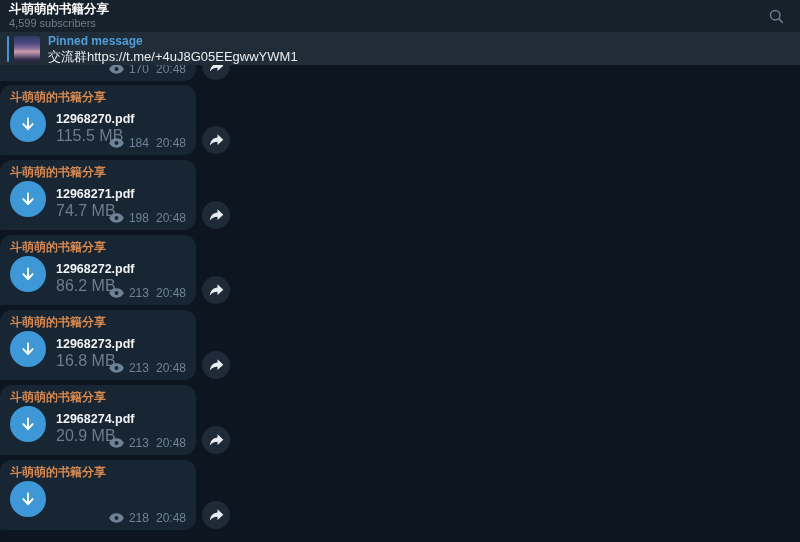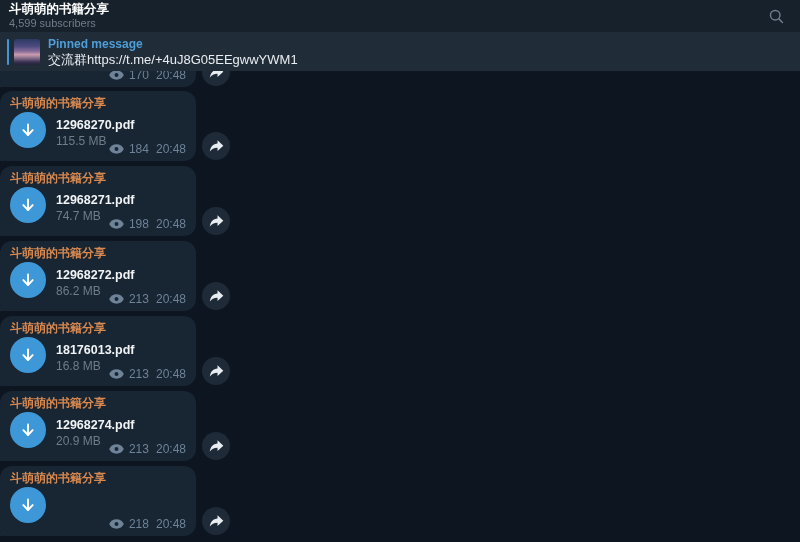--- a/index.html
+++ b/index.html
@@ -28,21 +28,21 @@
     height:32px;background:var(--header);
     display:flex;align-items:center;justify-content:space-between;
     padding:0 12px 0 9px;
   }
   .header-titles{display:flex;flex-direction:column;justify-content:center;gap:1px;}
   .chat-title{font-size:12.5px;font-weight:bold;color:#fff;line-height:13px;}
   .chat-subtitle{font-size:11px;color:#6f7c8a;line-height:12px;}
   .icon-btn{width:24px;height:24px;display:flex;align-items:center;justify-content:center;cursor:pointer;}
   
   .pinned{
-    height:39px;background:var(--pinned);
+    height:33px;background:var(--pinned);
     display:flex;align-items:center;
     padding:0 10px 0 7px;
   }
   .pinned-accent{width:2px;height:26px;background:var(--accent);border-radius:1px;margin-right:5px;}
   .pinned-thumb{
     width:26px;height:26px;border-radius:3px;margin-right:8px;flex:none;
     background:linear-gradient(180deg,#2c3a63 0%,#4d4a80 28%,#8a6e9b 48%,#cc9cae 60%,#8d7490 72%,#3a3354 88%,#232138 100%);
   }
   .pinned-texts{display:flex;flex-direction:column;gap:1px;min-width:0;}
   .pinned-label{font-size:12px;font-weight:bold;color:var(--link);line-height:14px;}
@@ -68,21 +68,21 @@
     position:absolute;top:6px;left:10px;
     font-size:12px;font-weight:bold;color:var(--sender);line-height:13px;
   }
   .file-row{position:absolute;top:21px;left:10px;display:flex;align-items:flex-end;}
   .dl-circle{
     width:36px;height:36px;border-radius:50%;background:var(--accent);
     display:flex;align-items:center;justify-content:center;flex:none;cursor:pointer;
   }
   .file-info{margin-left:10px;display:flex;flex-direction:column;gap:3px;}
   .file-name{font-size:12.5px;font-weight:bold;color:var(--text);line-height:13px;}
-  .file-size{font-size:12px;color:var(--muted);line-height:13px;}
+  .file-size{font-size:16px;color:var(--muted);line-height:13px;}
   .meta{
     position:absolute;bottom:6px;right:10px;
     display:flex;align-items:center;gap:5px;
     font-size:12px;color:var(--meta);line-height:12px;
   }
   .meta .views{margin-right:2px;}
   .eye{display:flex;align-items:center;}
   .fwd-btn{
     width:28px;height:28px;border-radius:50%;background:var(--fwd);
     display:flex;align-items:center;justify-content:center;
@@ -262,21 +262,21 @@
       <div class="file-row">
         <div class="dl-circle">
           <span style="display:flex;">
             <svg width="18" height="18" viewBox="0 0 24 24" fill="none">
               <line x1="12" y1="4.5" x2="12" y2="18" stroke="#fff" stroke-width="2.6" stroke-linecap="round"></line>
               <polyline points="5.8,12.2 12,18.6 18.2,12.2" stroke="#fff" stroke-width="2.6" stroke-linecap="round" stroke-linejoin="round" fill="none"></polyline>
             </svg>
           </span>
         </div>
         <div class="file-info">
-          <div class="file-name">18176013.pdf</div>
+          <div class="file-name">12968273.pdf</div>
           <div class="file-size">16.8 MB</div>
         </div>
       </div>
       <div class="meta">
         <span class="eye">
           <svg width="15" height="10" viewBox="0 0 16 10">
             <path d="M8 0 C4.4 0 1.6 2 0.2 5 C1.6 8 4.4 10 8 10 C11.6 10 14.4 8 15.8 5 C14.4 2 11.6 0 8 0 Z" fill="#6e8398"></path>
             <circle cx="8" cy="5" r="2.1" fill="#182533"></circle>
           </svg>
         </span>

